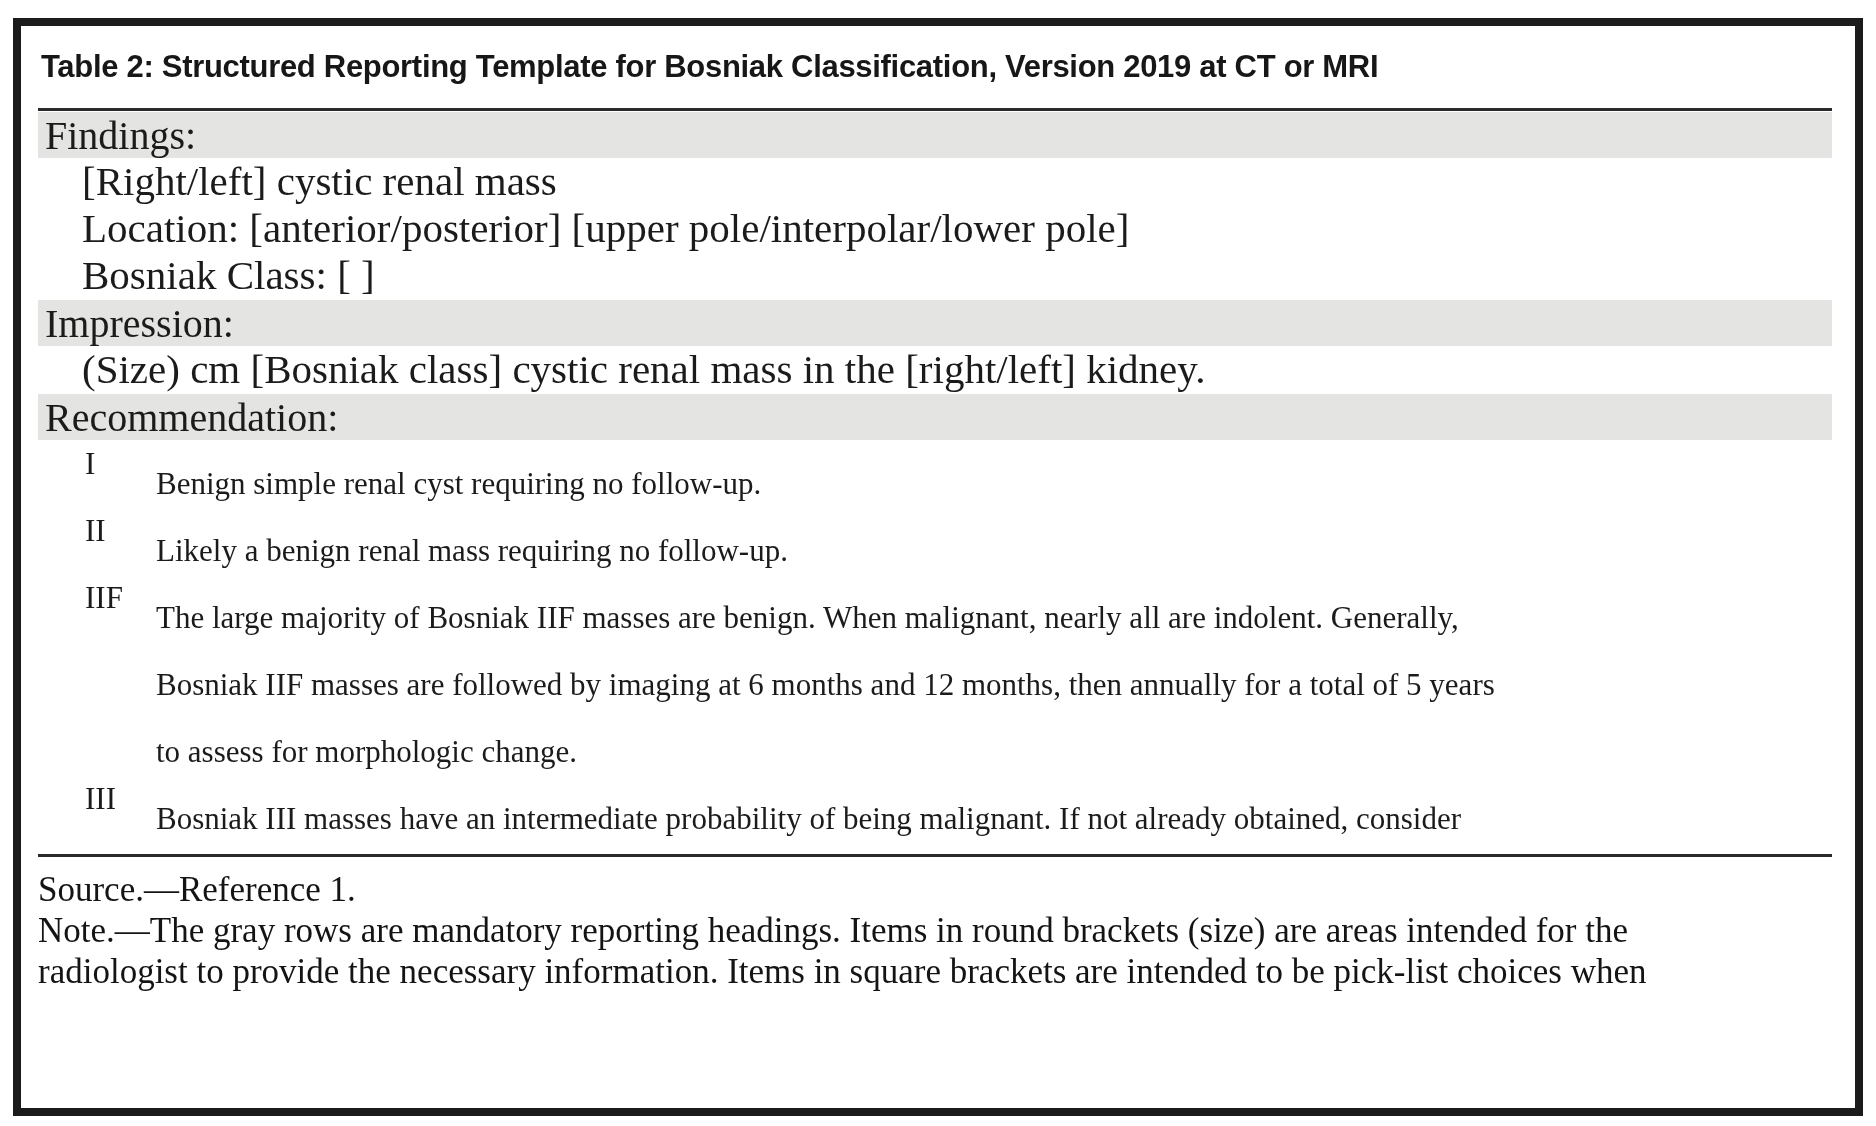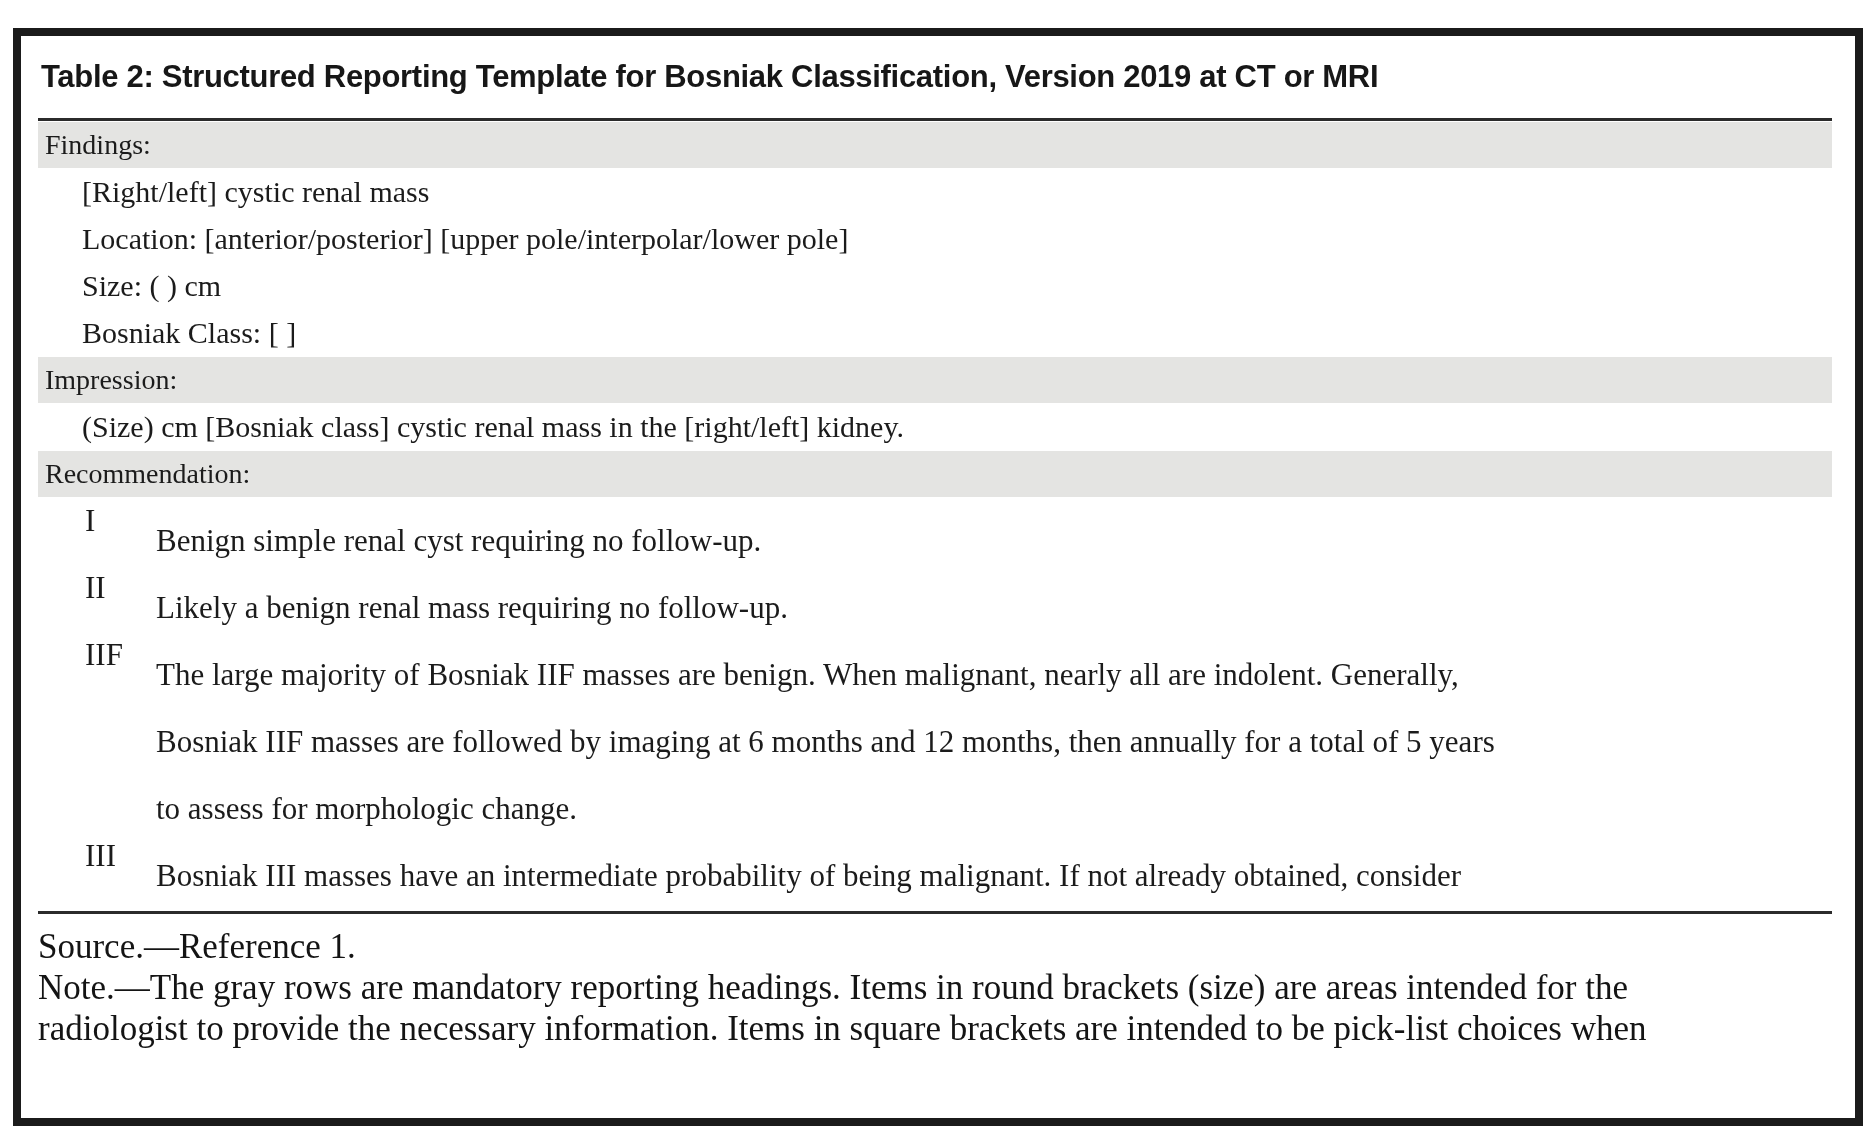--- a/index.html
+++ b/index.html
@@ -11,21 +11,21 @@
     position: relative;
     width: 1876px;
     height: 1126px;
     background: #ffffff;
     font-family: "Liberation Serif", serif;
     color: #1b1b1b;
   }
   .table-frame {
     position: absolute;
     left: 13px;
-    top: 28px;
+    top: 18px;
     width: 1834px;   
     height: 1082px;  
     border: 8px solid #1b1b1b;
     background: #ffffff;
     box-sizing: content-box;
     padding-left: 17px;
     padding-right: 23px;
     width: 1794px;
   }
   .title-row {
@@ -41,28 +41,28 @@
   }
   .title-rule {
     height: 0;
     border-top: 3px solid #2b2b2b;
   }
   .heading-row {
     height: 46px;
     background: #e4e4e2;
     display: flex;
     align-items: center;
-    font-size: 28px;
+    font-size: 40px;
     padding-left: 7px;
     margin-top: 1px;
   }
   .body-line {
     height: 47px;
     line-height: 47px;
-    font-size: 30px;
+    font-size: 41px;
     padding-left: 44px;
     white-space: nowrap;
   }
   .rec-item {
     display: flex;
     font-size: 31px;
     line-height: 47px;
   }
   .rec-numeral {
     flex: 0 0 71px;
@@ -99,21 +99,20 @@
 
     <div class="title-row">Table 2: Structured Reporting Template for Bosniak Classification, Version 2019 at CT or MRI</div>
 
     <div class="title-rule"></div>
 
     <div class="heading-row">
       <span>Findings:</span>
     </div>
     <div class="body-line">[Right/left] cystic renal mass</div>
     <div class="body-line">Location: [anterior/posterior] [upper pole/interpolar/lower pole]</div>
-    <div class="body-line">Size: ( ) cm</div>
     <div class="body-line">Bosniak Class: [ ]</div>
 
     <div class="heading-row">
       <span>Impression:</span>
     </div>
     <div class="body-line">(Size) cm [Bosniak class] cystic renal mass in the [right/left] kidney.</div>
 
     <div class="heading-row">
       <span>Recommendation:</span>
     </div>

